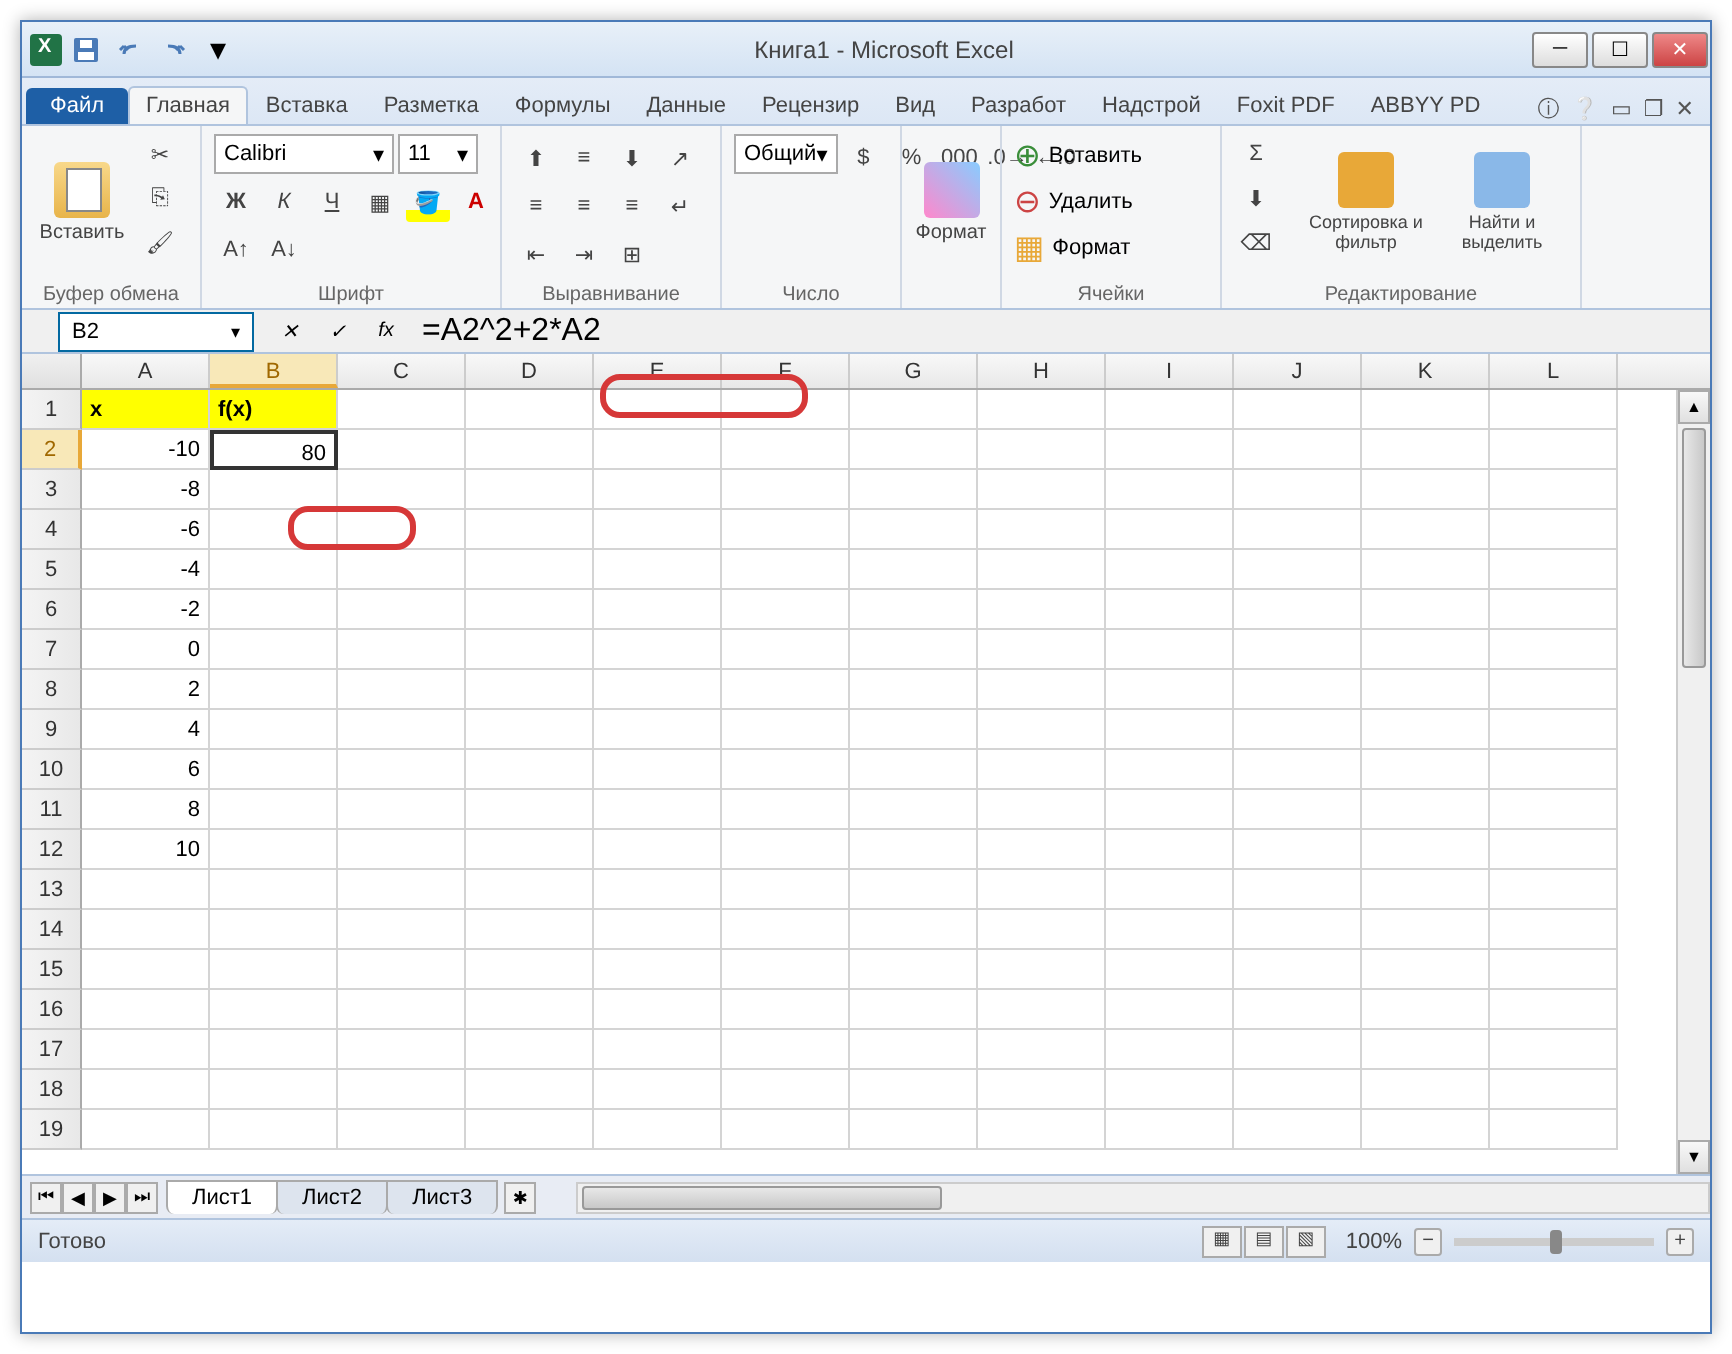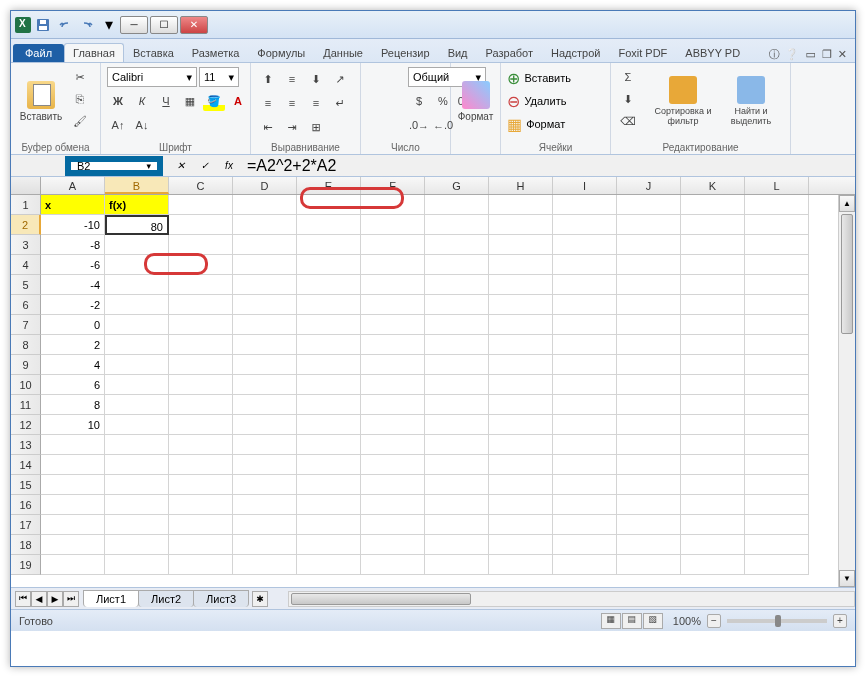--- a/index.html
+++ b/index.html
@@ -32,21 +32,21 @@
 .big-btn { display: flex; flex-direction: column; align-items: center; justify-content: center; width: 48px; height: 68px; cursor: pointer; border-radius: 3px; font-size: 10px; color: #444; gap: 2px; }
 .btn-icon { width: 28px; height: 28px; border-radius: 3px; }
 .paste-icon { background: linear-gradient(#f8d88a,#e8b44a); position: relative; }
 .paste-icon::after { content:''; position:absolute; top:3px; left:6px; width:16px; height:20px; background:#fff; border:1px solid #888; }
 .col3 { display: flex; flex-direction: column; gap: 2px; }
 .small-btn { width: 22px; height: 20px; display: flex; align-items: center; justify-content: center; font-size: 11px; cursor: pointer; border-radius: 2px; color: #444; }
 .font-select { height: 20px; border: 1px solid #aaa; background: #fff; font-size: 11px; padding: 0 4px; display: flex; align-items: center; justify-content: space-between; cursor: pointer; }
 .font-row { display: flex; gap: 2px; margin-top: 2px; }
 
 .formula-bar { height: 22px; border-bottom: 1px solid #b0c4de; display: flex; align-items: center; background: #f0f0f0; }
-.name-box { width: 98px; height: 20px; border: 6px solid #0369a1; background: #fff; font-size: 11px; padding: 0 6px; display: flex; align-items: center; justify-content: space-between; margin-left: 54px; }
+.name-box { width: 98px; height: 20px; border: 1px solid #0369a1; background: #fff; font-size: 11px; padding: 0 6px; display: flex; align-items: center; justify-content: space-between; margin-left: 18px; }
 .fx-area { display: flex; align-items: center; flex: 1; margin-left: 8px; gap: 4px; }
 .fx-btn { width: 20px; height: 18px; font-size: 10px; font-style: italic; display: flex; align-items: center; justify-content: center; cursor: pointer; }
 .formula-input { flex: 1; height: 18px; border: none; background: transparent; font-size: 16px; padding: 0 4px; outline: none; }
 .formula-highlight { position: absolute; border: 3px solid #d63838; border-radius: 10px; pointer-events: none; }
 .fh1 { top: 176px; left: 289px; width: 104px; height: 22px; }
 .fh2 { top: 242px; left: 133px; width: 64px; height: 22px; }
 
 .grid-area { position: relative; height: 410px; overflow: hidden; background: #fff; }
 .col-headers { display: flex; height: 18px; background: linear-gradient(#f8f8f8,#e8e8e8); border-bottom: 1px solid #aaa; }
 .corner { width: 30px; border-right: 1px solid #aaa; background: linear-gradient(#f0f0f0,#e0e0e0); }
@@ -103,20 +103,21 @@
             <path d="M10 5 Q4 5 4 9 M4 5 L2 7 M4 5 L6 7" stroke="#4a7ab7" fill="none" stroke-width="1.5"></path>
           </svg>
         </div>
       <div class="qat-btn">
           <svg width="14" height="14">
             <path d="M4 5 Q10 5 10 9 M10 5 L12 7 M10 5 L8 7" stroke="#4a7ab7" fill="none" stroke-width="1.5"></path>
           </svg>
         </div>
       <div class="qat-btn">▾</div>
     </div>
+    <div class="titlebar-title">Книга1 - Microsoft Excel</div>
     <div class="win-controls">
       <div class="win-btn">─</div>
       <div class="win-btn">☐</div>
       <div class="win-btn win-close">✕</div>
     </div>
   </div>
 
   <div class="ribbon-tabs">
     <div class="file-tab">Файл</div>
     <div id="tabs-container" style="display:flex;">
@@ -211,21 +212,21 @@
         <div class="font-row">
           <div class="small-btn">⇤</div>
           <div class="small-btn">⇥</div>
           <div class="small-btn">⊞</div>
         </div>
       </div>
       <div class="group-label">Выравнивание</div>
     </div>
 
     <div class="group" style="width:90px;">
-      <div class="group-body" style="flex-direction:column;gap:2px;margin-left:41px;">
+      <div class="group-body" style="flex-direction:row;gap:2px;">
         <div class="font-select" style="width:78px;">
             <span>Общий</span>
             <span>▾</span>
           </div>
         <div class="font-row">
           <div class="small-btn">$</div>
           <div class="small-btn">%</div>
           <div class="small-btn">000</div>
         </div>
         <div class="font-row">

